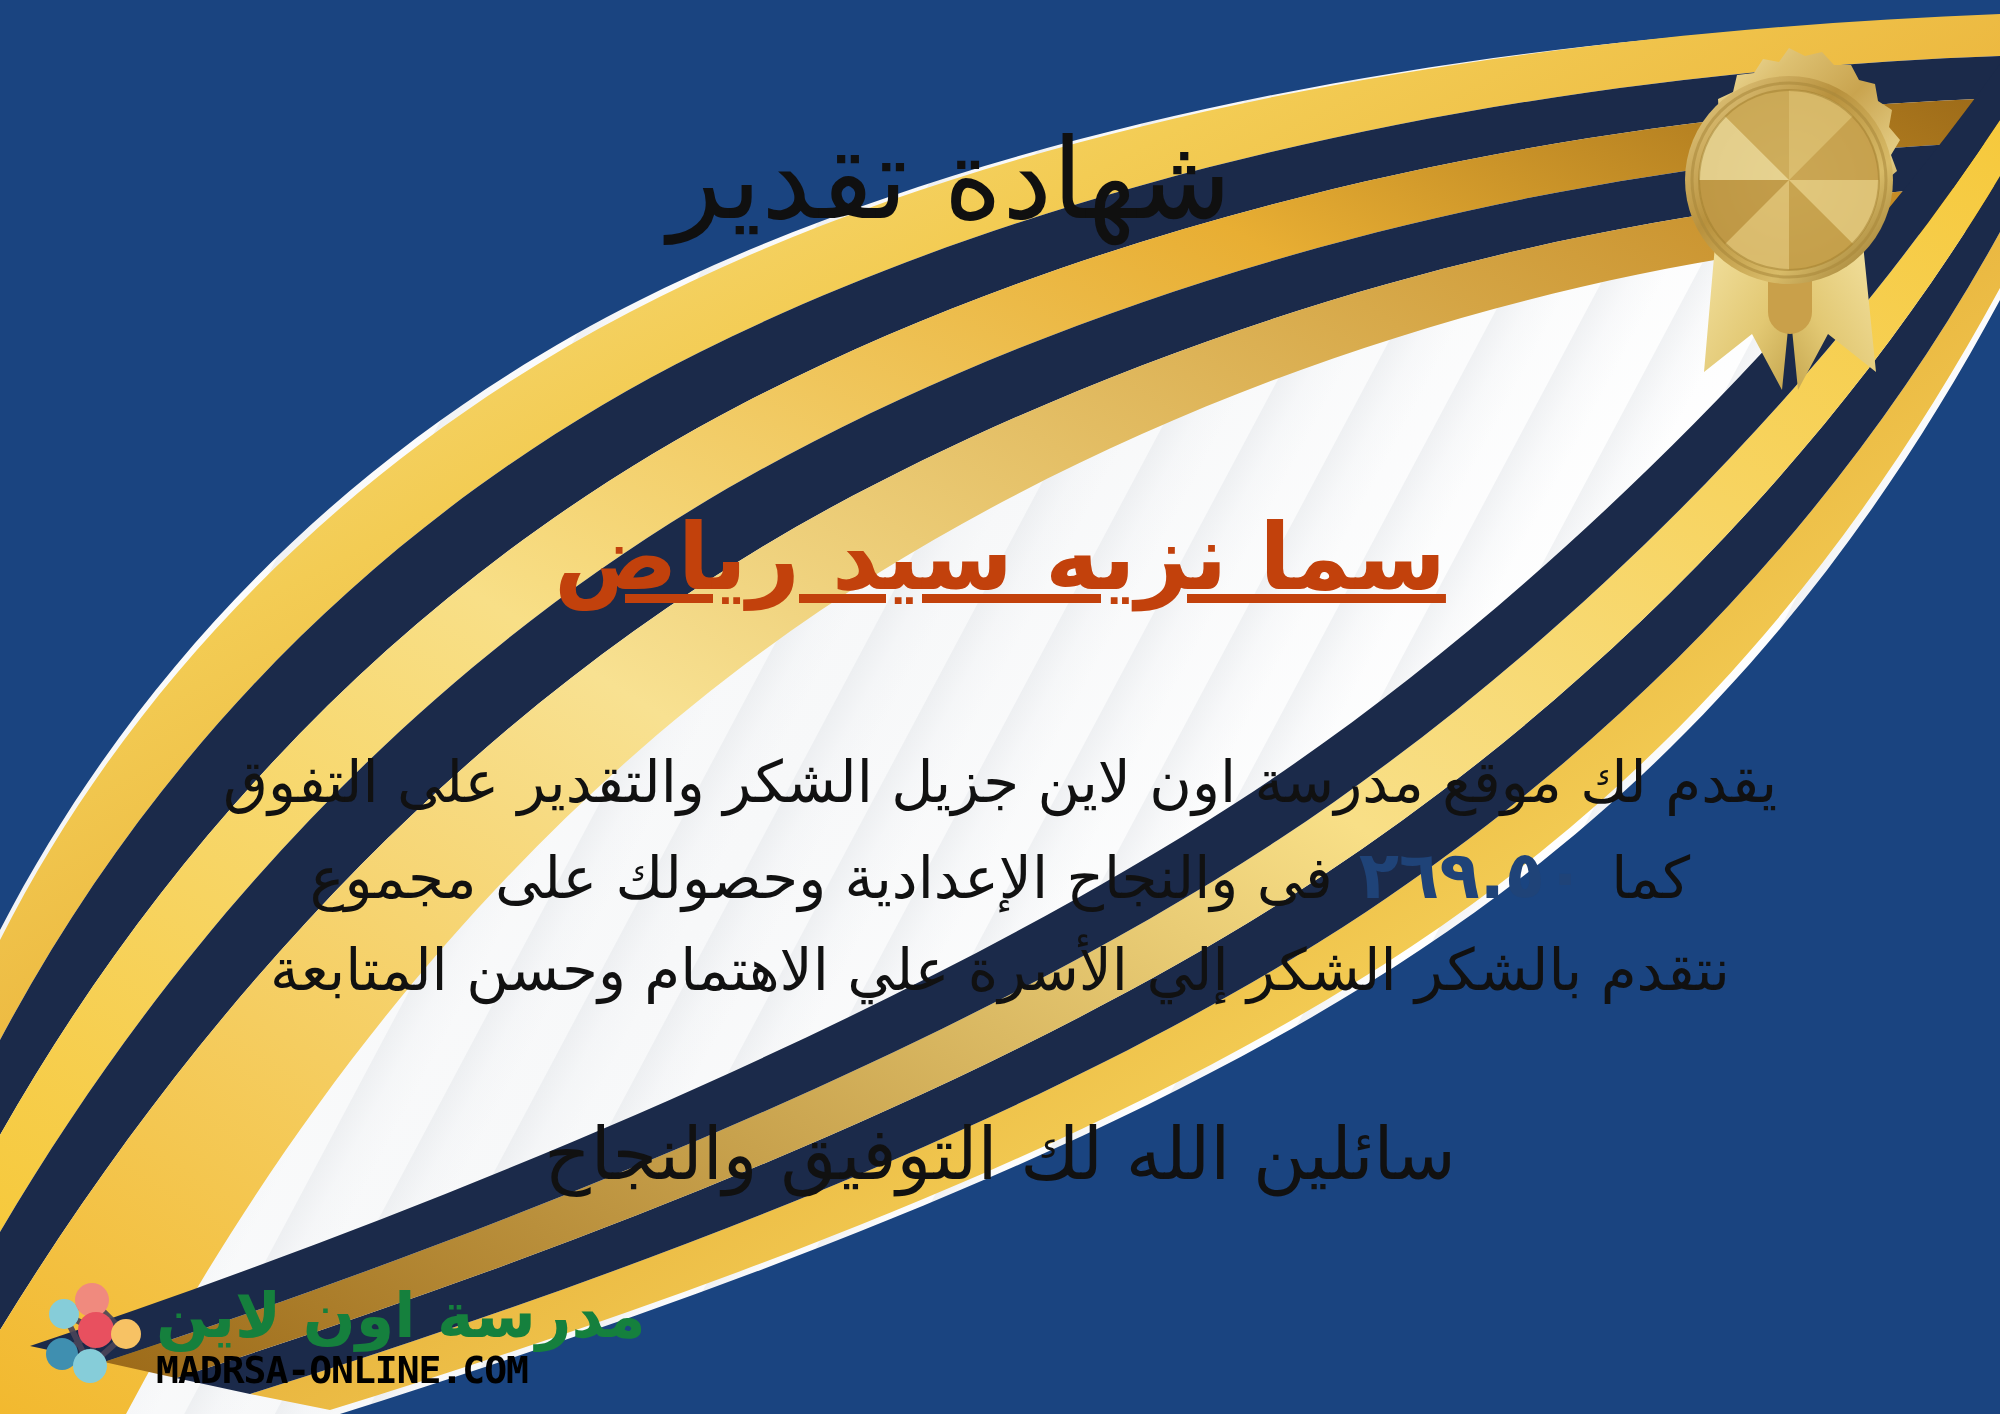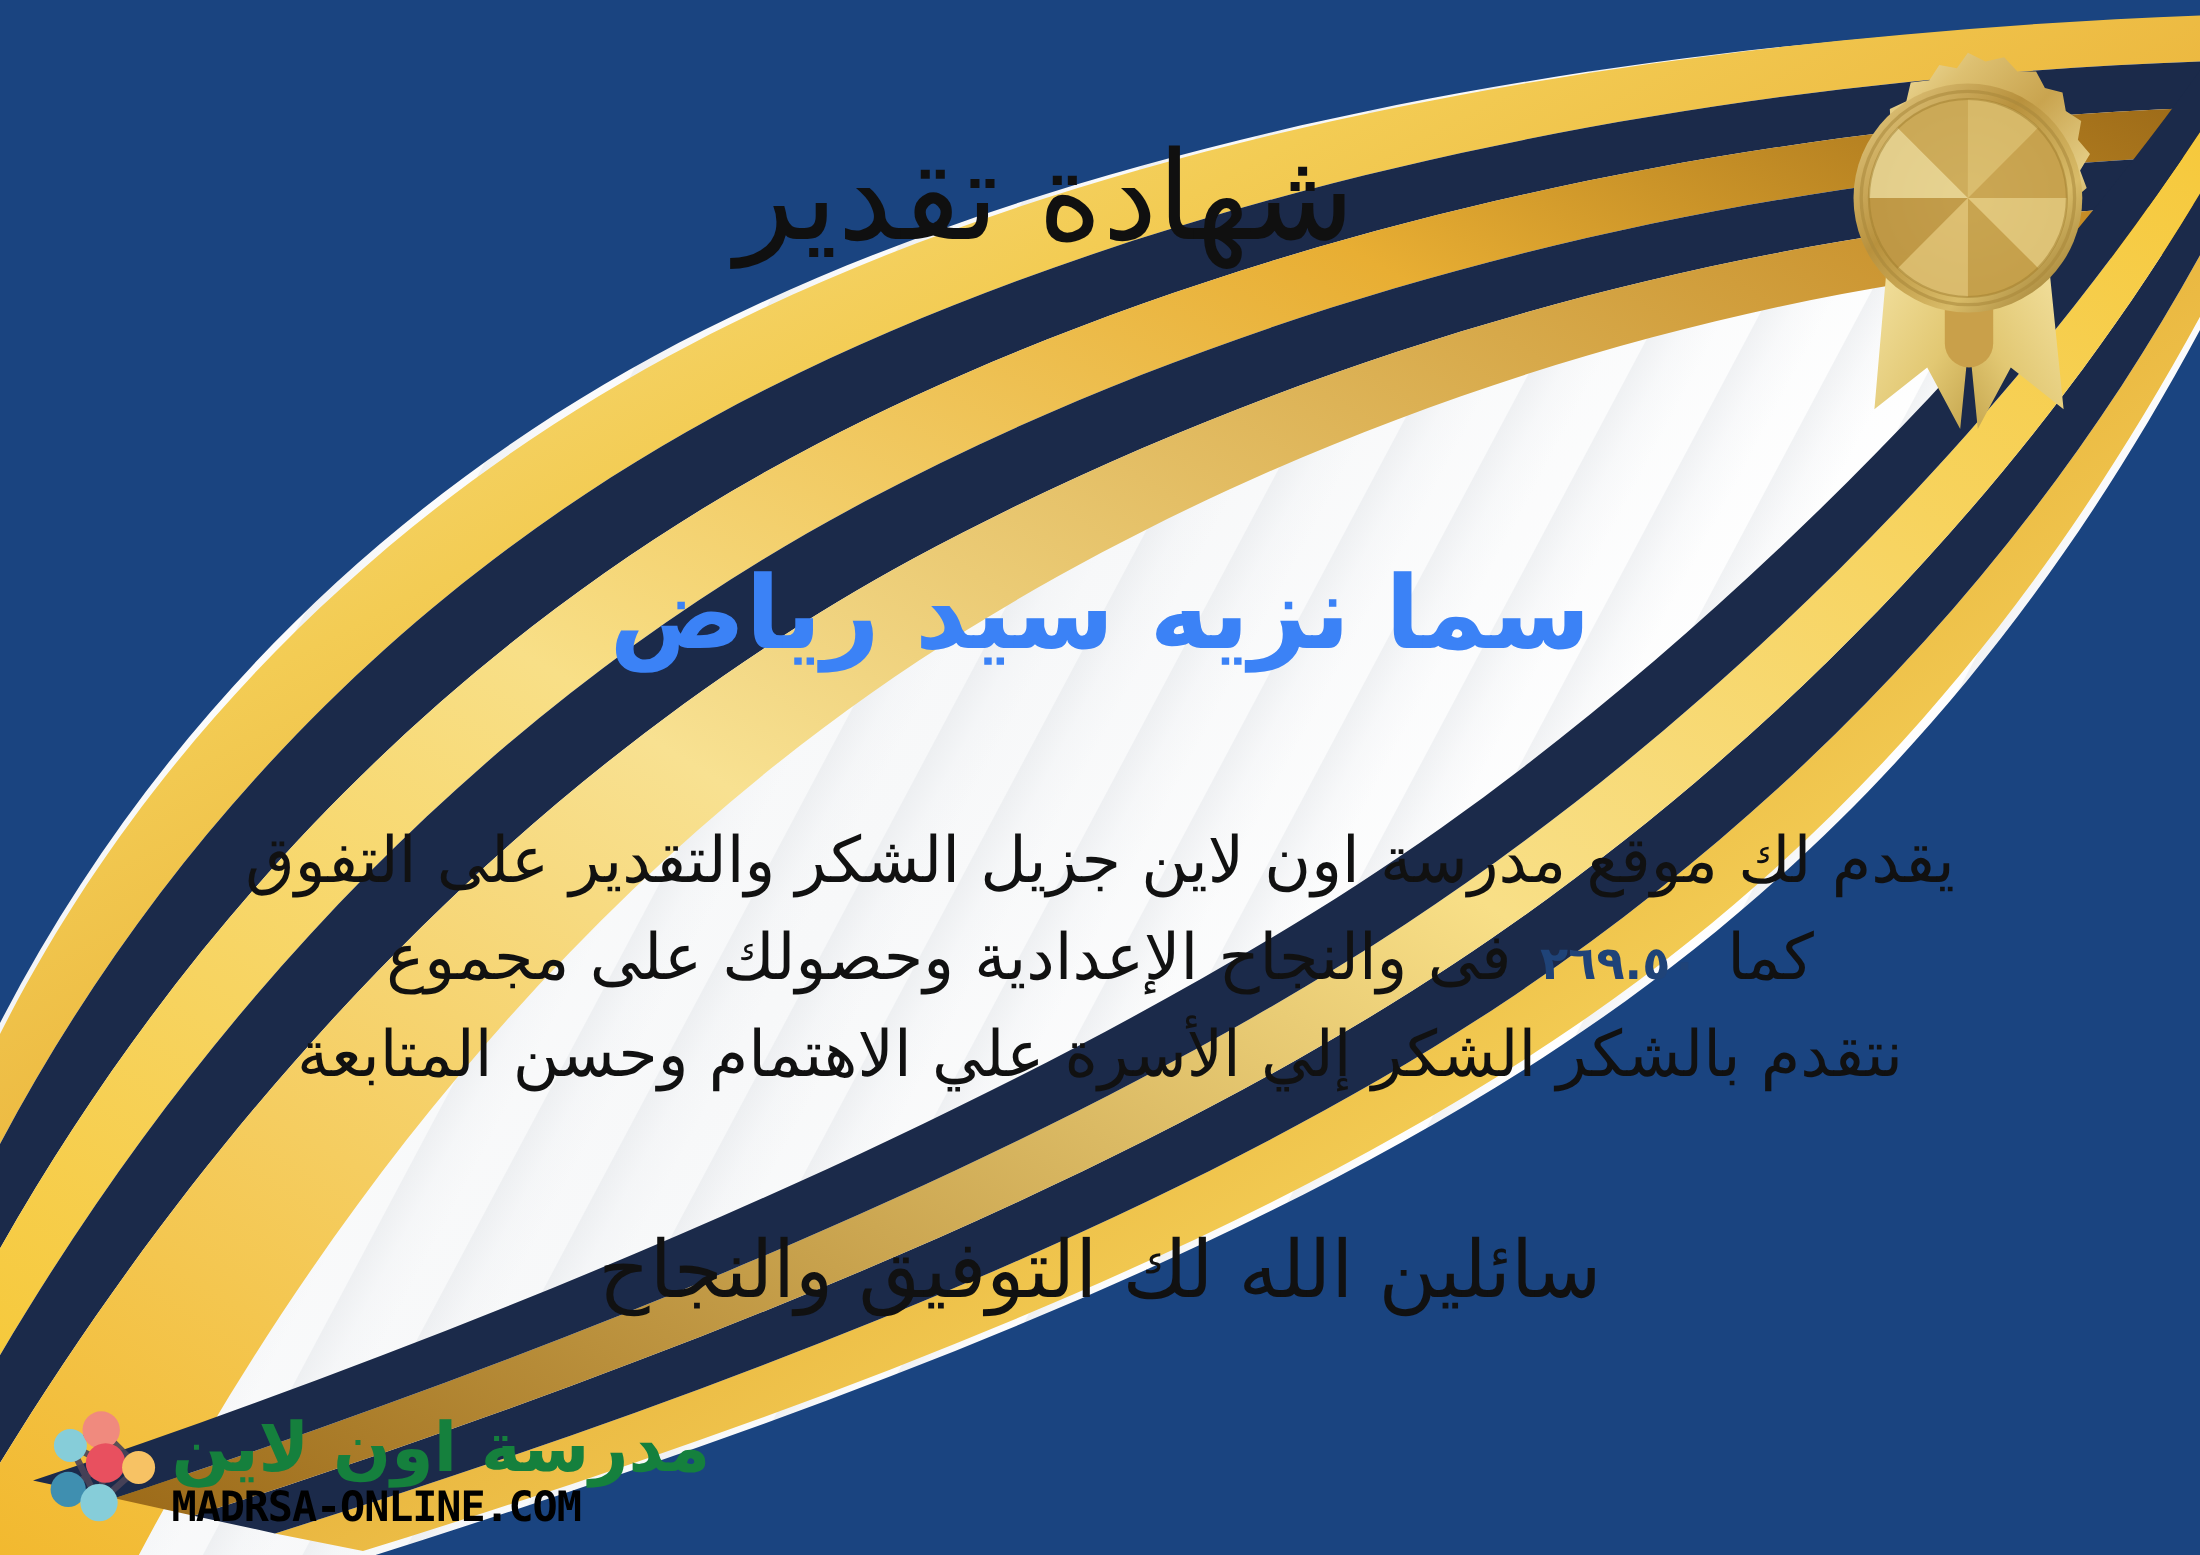--- a/index.html
+++ b/index.html
@@ -70,39 +70,40 @@
     padding-right:100px;
   }
 
   .student-name{
     position:absolute;
     top:505px;left:0;right:0;
     text-align:center;
     font-size:92px;
     line-height:1.15;
     font-weight:700;
-    color:#3b82f6;
+    color:#c2410c;
+    text-decoration:underline;
   }
 
   .body-block{
     position:absolute;
     top:738px;left:55px;right:55px;
     text-align:center;
   }
   .body-line{
     font-size:58px;
     line-height:1.52;
     color:#111111;
     font-weight:400;
     white-space:nowrap;
   }
   .score{
     color:#1f4378;
     font-weight:700;
-    font-size:42px;
+    font-size:66px;
     padding:0 26px;
     display:inline-block;
     direction:ltr;
     unicode-bidi:isolate;
   }
 
   .closing-line{
     position:absolute;
     top:1104px;left:0;right:0;
     text-align:center;

